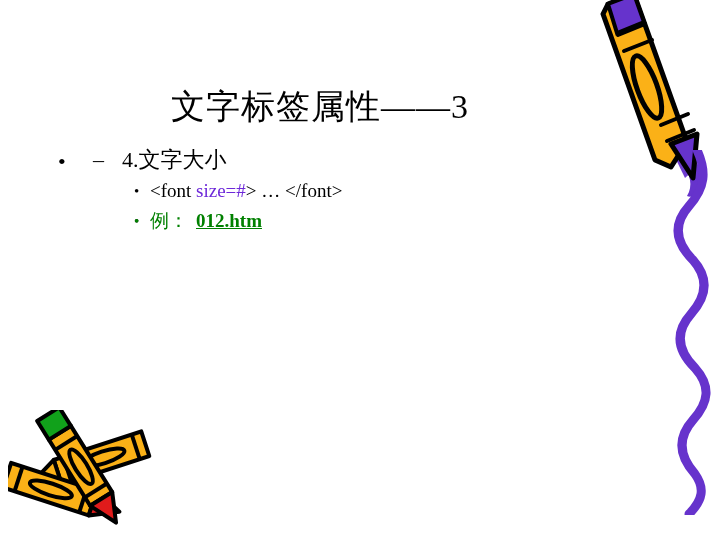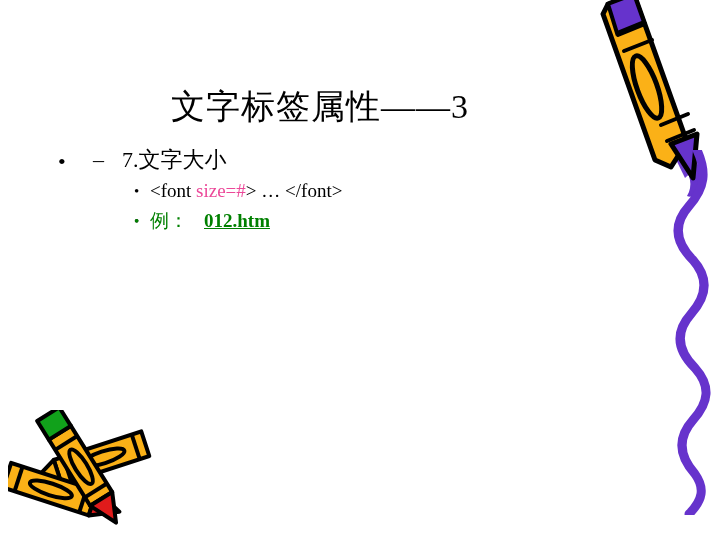--- a/index.html
+++ b/index.html
@@ -76,26 +76,26 @@
     white-space: nowrap;
   }
   .lvl3 .marker {
     position: absolute;
     left: 134px;
     top: 0;
     font-size: 15px;
     line-height: 30px;
   }
   .lvl3.green, .lvl3.green .marker { color: #008000; }
-  .red-frag { color: #ec4899; }
+  .red-frag { color: #6d28d9; }
   .link {
     color: #008000;
     font-weight: bold;
     text-decoration: underline;
-    margin-left: 16px;
+    margin-left: 8px;
     cursor: pointer;
   }
 
   
   .deco { position: absolute; }
   #crayon-top-right { left: 575px; top: -8px; }
   #squiggle-right   { left: 645px; top: 150px; }
   #crayons-bottom-left { left: 8px; top: 410px; }
 </style>
 </head>
@@ -106,21 +106,21 @@
   <div id="slide-title">文字标签属性——3</div>
 
   <div id="body">
 
     <div class="lvl1">
       <span class="marker">•</span>
     </div>
 
     <div class="lvl2">
       <span class="marker">–</span>
-      <span>7.文字大小</span>
+      <span>4.文字大小</span>
     </div>
 
     <div class="lvl3">
       <span class="marker">•</span>
       <span>&lt;font </span><span class="red-frag">size=#</span><span>&gt; … &lt;/font&gt;</span>
     </div>
 
     <div class="lvl3">
       <span class="marker">•</span>
     </div>

